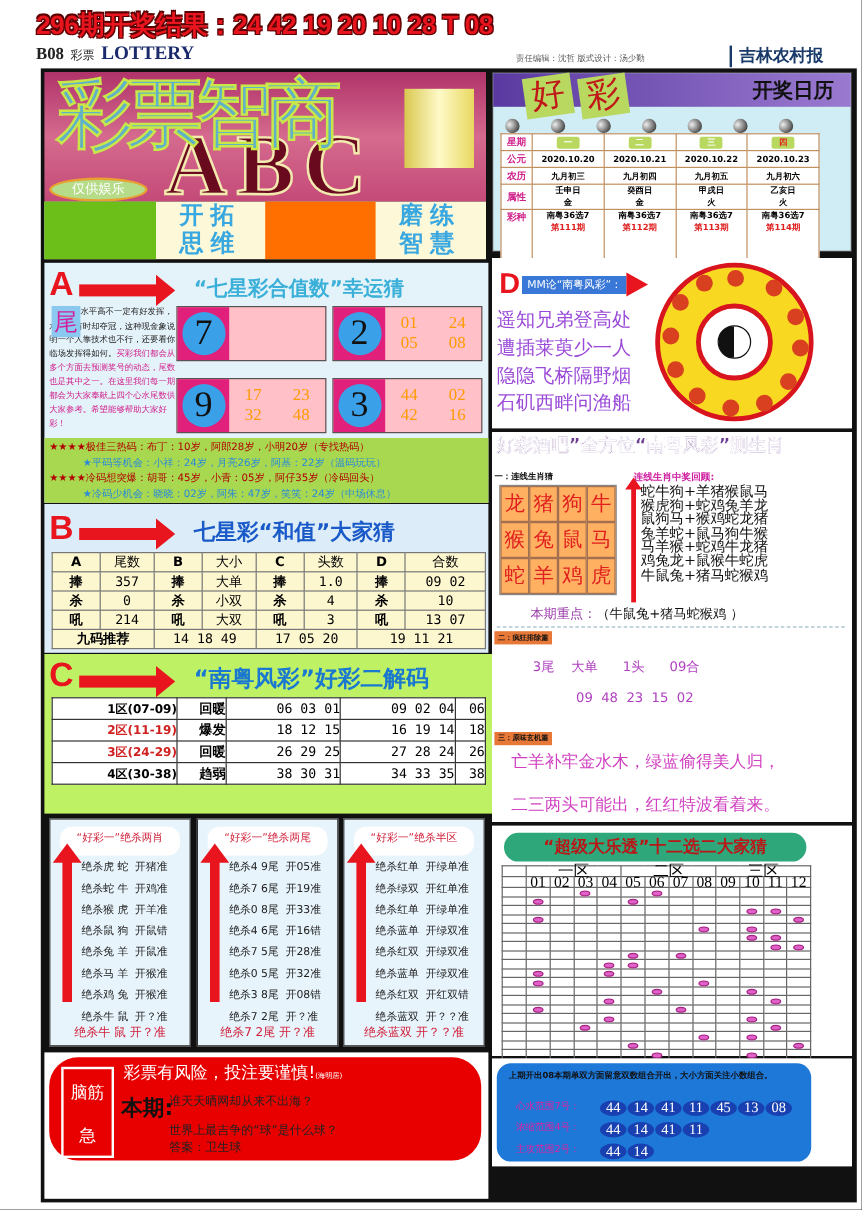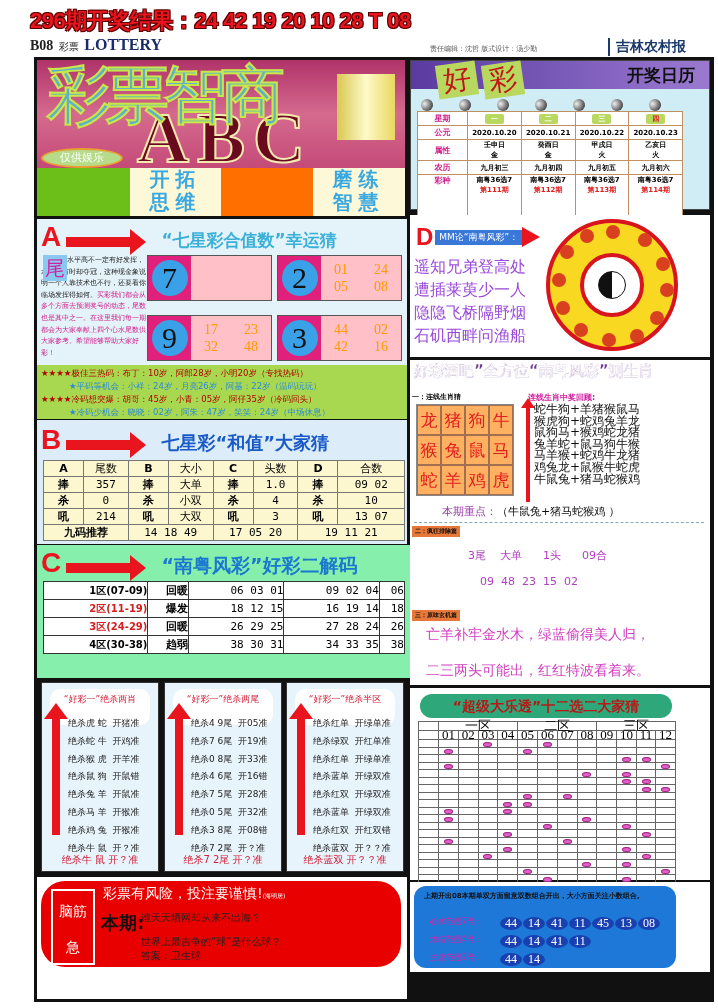--- a/index.html
+++ b/index.html
@@ -25,21 +25,21 @@
 
 .cal{left:410px;top:60px;width:300px;height:150px;background:#d0ecf4;border:1px solid #444}
 .cal-top{position:absolute;left:0;top:0;width:298px;height:28px;background:linear-gradient(90deg,#5a3aa0,#9a7ad0)}
 .cal-title{position:absolute;right:14px;top:3px;font-size:17px;font-weight:bold;color:#111}
 .cal-brand{position:absolute;left:26px;top:2px;display:flex;gap:6px}
 .cal-brand span{background:#b9d860;color:#c01818;font-family:"Liberation Serif",serif;font-size:28px;padding:0 6px;line-height:34px;transform:rotate(-8deg);display:inline-block}
 .cal-rings{position:absolute;left:10px;top:38px;display:flex;gap:26px}
 .cal-rings i{width:12px;height:12px;border-radius:50%;background:radial-gradient(circle at 30% 40%,#eee,#111)}
 .cal-table{position:absolute;left:6px;top:50px;width:266px;border-collapse:collapse;font-size:7px;background:#fff}
 .cal-table td{border:1px solid #c09060;text-align:center;height:14px;font-weight:bold}
-.cal-table td.lbl{color:#d0208a;width:50px;font-size:8px}
+.cal-table td.lbl{color:#d0208a;width:26px;font-size:8px}
 .cal-table tr.wk td span{display:inline-block;background:#b9d860;color:#fff;padding:0 6px;border-radius:2px}
 .cal-table td .red{color:#e02020}
 
 .secA{left:37px;top:219px;width:370px;height:200px;background:#e4f2fa}
 .secletter{font-family:"Liberation Sans",sans-serif;font-weight:900;color:#e8141e;font-size:28px}
 .arrow{display:inline-block;width:66px;height:10px;background:#e8141e;position:relative;vertical-align:middle}
 .arrow:after{content:"";position:absolute;right:-14px;top:-8px;border-left:16px solid #e8141e;border-top:13px solid transparent;border-bottom:13px solid transparent}
 .sec-title{font-size:17px;color:#3ab0d8;font-weight:bold}
 .tail-box{position:absolute;left:6px;top:36px;width:24px;height:26px;background:#8bc8f0;color:#d020a0;font-size:20px;text-align:center;line-height:26px}
 .tail-text{position:absolute;left:4px;top:36px;width:106px;font-size:7px;line-height:11.6px;color:#222;text-indent:26px}
@@ -52,31 +52,31 @@
 .hot-strip div{white-space:nowrap}
 .hot-red{color:#b00000}
 .hot-blue{color:#2a8ad8;padding-left:28px}
 
 .secB{left:37px;top:420px;width:370px;height:124px;background:#dcecf8}
 .b-title{font-size:18px;color:#1a5ac8;font-weight:bold}
 .btable{position:absolute;left:6px;top:40px;width:362px;border-collapse:collapse;background:#fdf7d0;font-size:11px}
 .btable td{border:1px solid #777;text-align:center;height:15px;font-family:"DejaVu Sans Mono",monospace}
 .btable td.k{font-weight:bold;font-family:"DejaVu Sans",sans-serif;width:40px}
 
-.secC{left:37px;top:545px;width:389px;height:133px;background:#86efac}
+.secC{left:37px;top:545px;width:389px;height:133px;background:#bef264}
 .c-title{font-size:19px;color:#1a78d0;font-weight:bold}
 .ctable{position:absolute;left:6px;top:36px;width:362px;border-collapse:collapse;background:#fff;font-size:11px}
 .ctable th{border:1px solid #333;font-weight:normal;font-size:14px;height:22px}
 .ctable td{border:1px solid #333;text-align:right;height:18px;font-family:"DejaVu Sans Mono",monospace}
 .ctable td.z{font-weight:bold;font-family:"DejaVu Sans",sans-serif;font-size:10px}
 .ctable td.red{color:#d02020}
 .ctable td.cm{font-weight:bold;font-family:"DejaVu Sans",sans-serif}
 
 .kill{position:absolute;top:682px;width:118px;height:190px;background:#e8f4fc;border:1px solid #333}
-.kill-head{margin:6px 8px 4px;height:36px;border-radius:10px;background:#fff;text-align:center;font-size:9px;color:#d0203a;line-height:20px}
+.kill-head{margin:6px 8px 4px;height:24px;border-radius:10px;background:#fff;text-align:center;font-size:9px;color:#d0203a;line-height:20px}
 .kill-arrow{position:absolute;left:10px;top:34px;width:8px;height:118px;background:#e8141e}
 .kill-arrow:before{content:"";position:absolute;left:-8px;top:-14px;border-bottom:16px solid #e8141e;border-left:12px solid transparent;border-right:12px solid transparent}
 .kill-list{position:absolute;left:26px;top:32px;font-size:9px;line-height:17.8px;color:#222;white-space:pre}
 .kill-foot{position:absolute;left:0;right:0;top:170px;text-align:center;font-size:10px;color:#d0203a}
 
 .riddle{left:37px;top:877px;width:370px;height:122px;background:#fff}
 .riddle-inner{position:absolute;left:4px;top:4px;width:360px;height:86px;background:#e80000;border-radius:24px}
 .riddle-label{position:absolute;left:10px;top:8px;width:44px;height:76px;border:2px solid #fff;color:#fff;font-size:14px;text-align:center;line-height:36px;padding-top:2px}
 .riddle-warn{position:absolute;left:62px;top:4px;color:#fff;font-size:14px}
 .riddle-warn small{font-size:6px}
@@ -184,44 +184,44 @@
           <td><span style="color:#e02020">四</span></td>
         </tr>
     <tr>
           <td class="lbl">公元</td>
           <td>2020.10.20</td>
           <td>2020.10.21</td>
           <td>2020.10.22</td>
           <td>2020.10.23</td>
         </tr>
     <tr>
+          <td class="lbl">农历</td>
+          <td>九月初三</td>
+          <td>九月初四</td>
+          <td>九月初五</td>
+          <td>九月初六</td>
+        </tr>
+    <tr>
           <td class="lbl">属性</td>
       <td>
             <div>壬申日</div>
             <div>金</div>
           </td>
       <td>
             <div>癸酉日</div>
             <div>金</div>
           </td>
       <td>
             <div>甲戌日</div>
             <div>火</div>
           </td>
       <td>
             <div>乙亥日</div>
             <div>火</div>
           </td>
-        </tr>
-    <tr>
-          <td class="lbl">农历</td>
-          <td>九月初三</td>
-          <td>九月初四</td>
-          <td>九月初五</td>
-          <td>九月初六</td>
         </tr>
     <tr style="height:42px;vertical-align:top">
           <td class="lbl">彩种</td>
       <td>
             <div>南粤36选7</div>
             <div class="red">第111期</div>
           </td>
       <td>
             <div>南粤36选7</div>
             <div class="red">第112期</div>
@@ -498,21 +498,21 @@
   <div class="z-list" id="zlist">蛇牛狗+羊猪猴鼠马
 猴虎狗+蛇鸡兔羊龙
 鼠狗马+猴鸡蛇龙猪
 兔羊蛇+鼠马狗牛猴
 马羊猴+蛇鸡牛龙猪
 鸡兔龙+鼠猴牛蛇虎
 牛鼠兔+猪马蛇猴鸡</div>
   <div class="z-focus"><span>本期重点：</span><span class="v">（牛鼠兔+猪马蛇猴鸡   ）</span></div>
   <div class="z-dash"></div>
   <div class="z-tag" style="top:166px">二：疯狂排除篇</div>
-  <div class="z-line" style="left:58px;top:188px;white-space:pre">3尾    大单      1头      09合</div>
+  <div class="z-line" style="left:34px;top:188px;white-space:pre">3尾    大单      1头      09合</div>
   <div class="z-line" style="left:70px;top:215px;white-space:pre">09  48  23  15  02</div>
   <div class="z-tag" style="top:250px">三：原味玄机篇</div>
   <div class="z-poem" style="top:266px">亡羊补牢金水木，绿蓝偷得美人归，</div>
   <div class="z-poem" style="top:302px">二三两头可能出，红红特波看着来。</div>
 </div>
 
 <div class="abs secS">
   <div class="s-title">“超级大乐透”十二选二大家猜</div>
   <table class="s-table" id="stable">
       <tbody>

